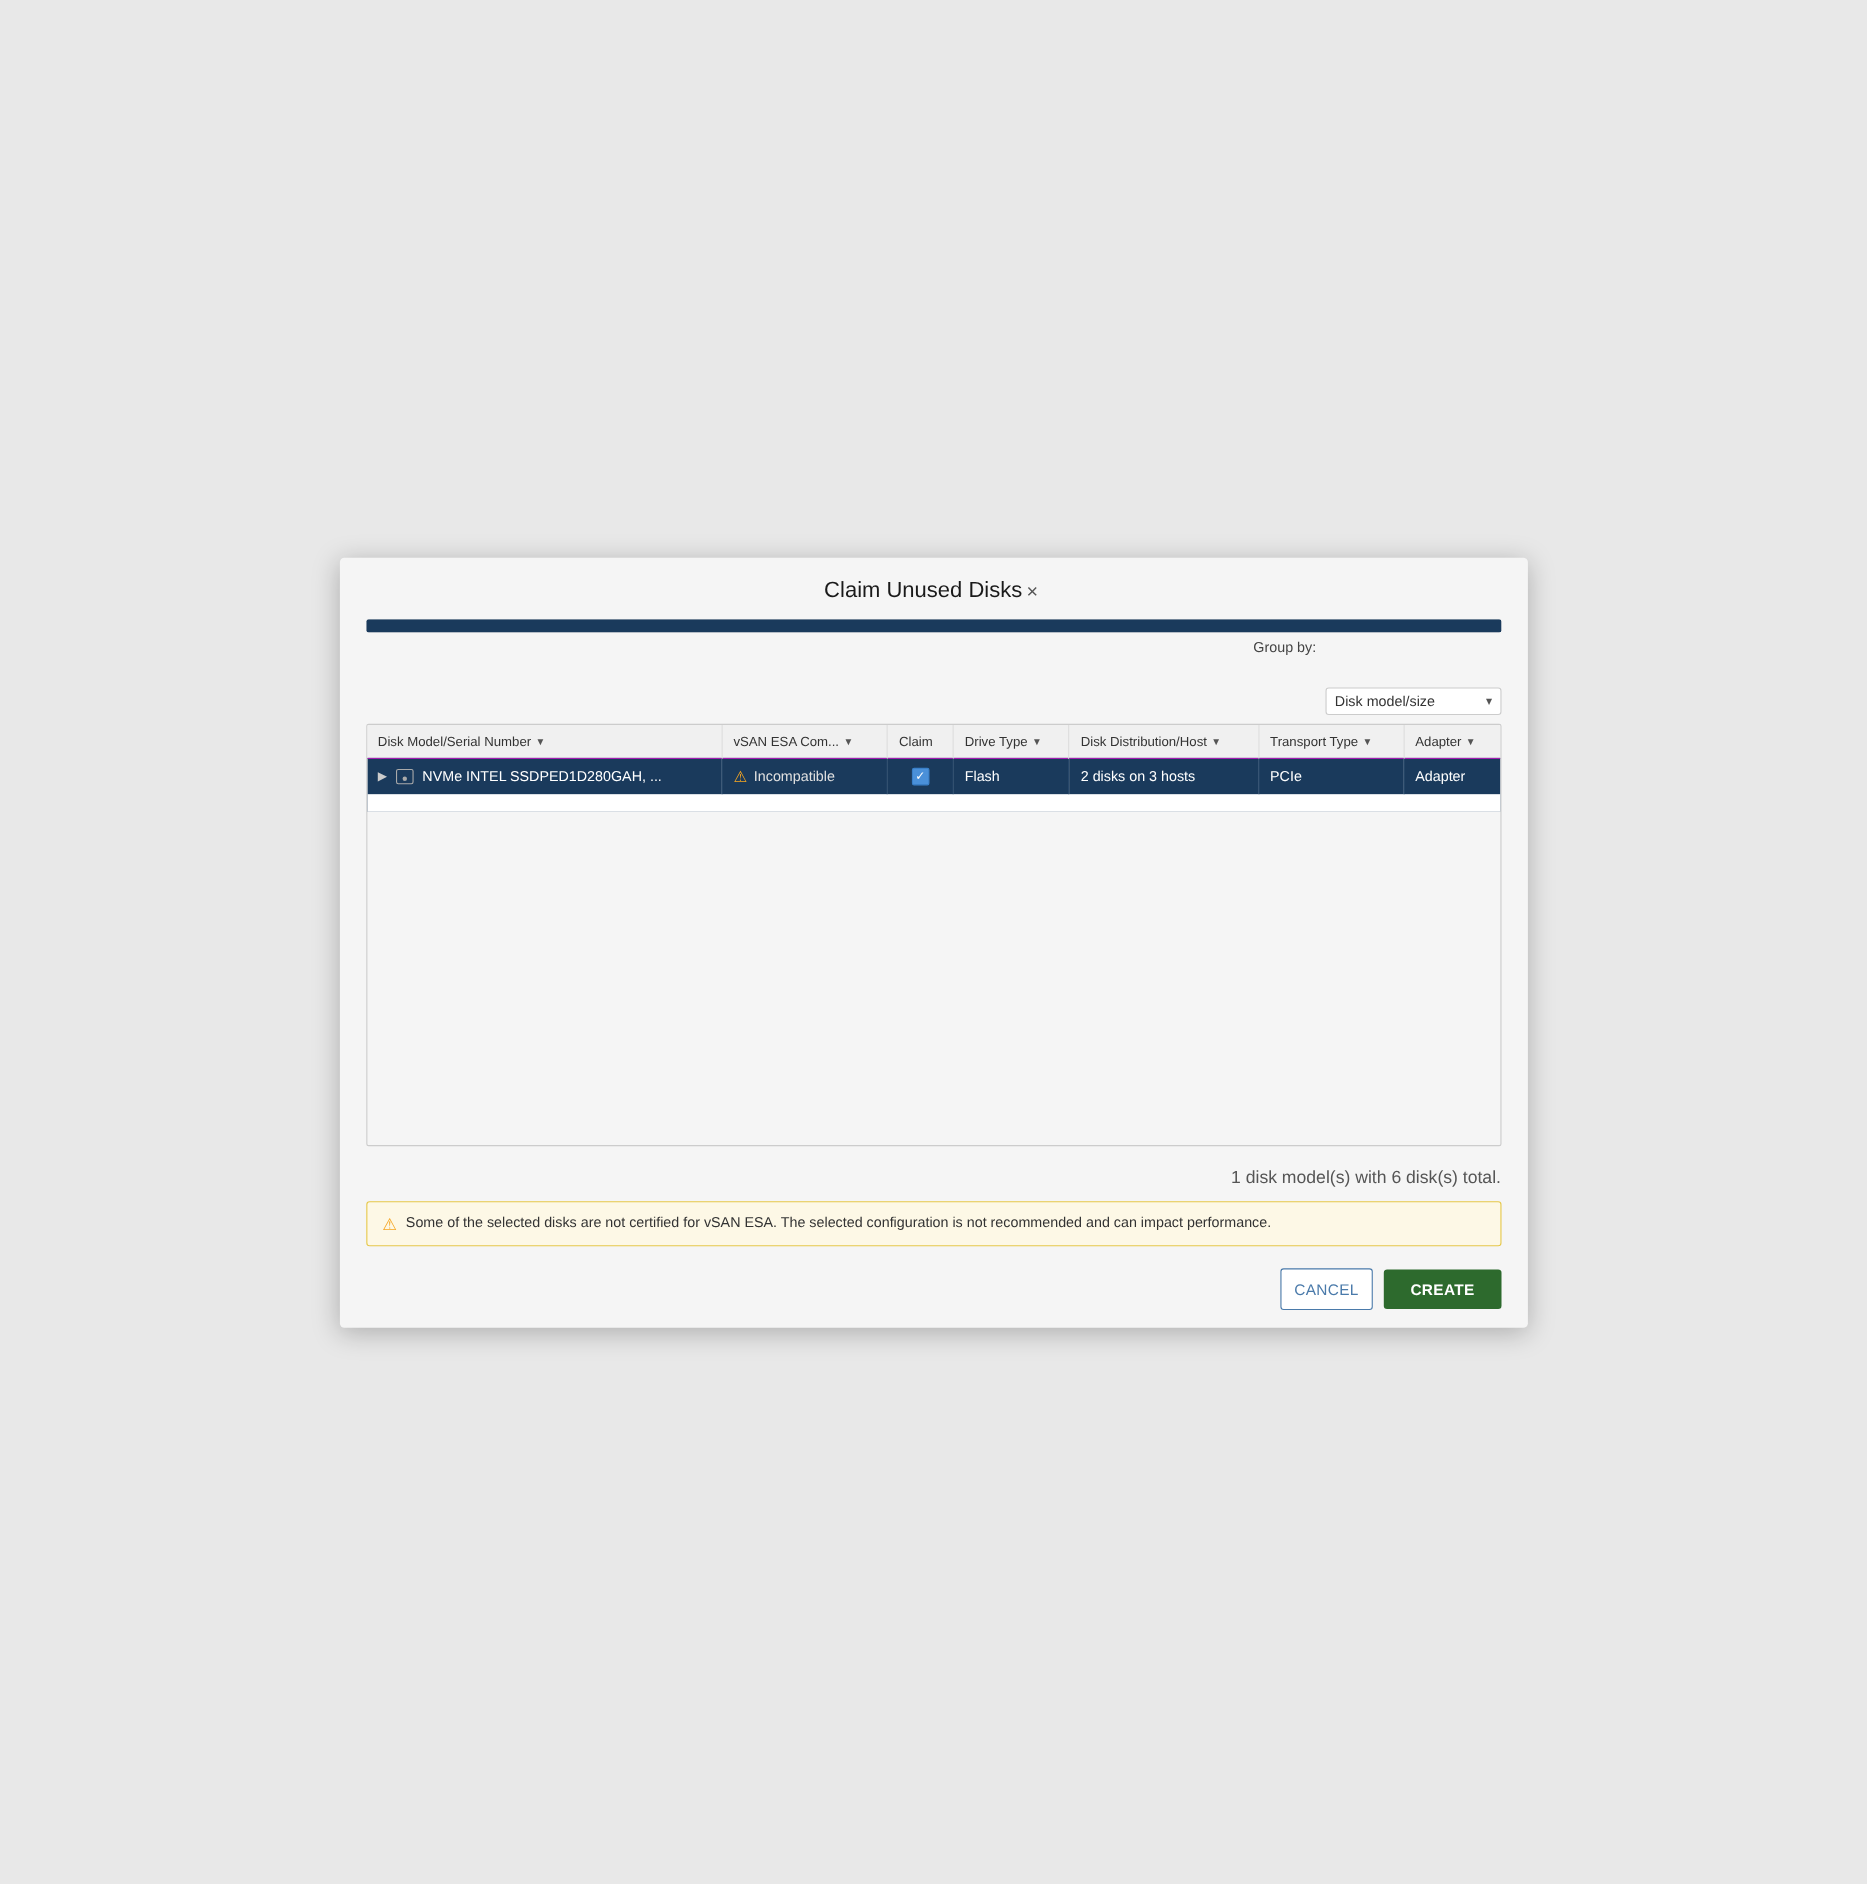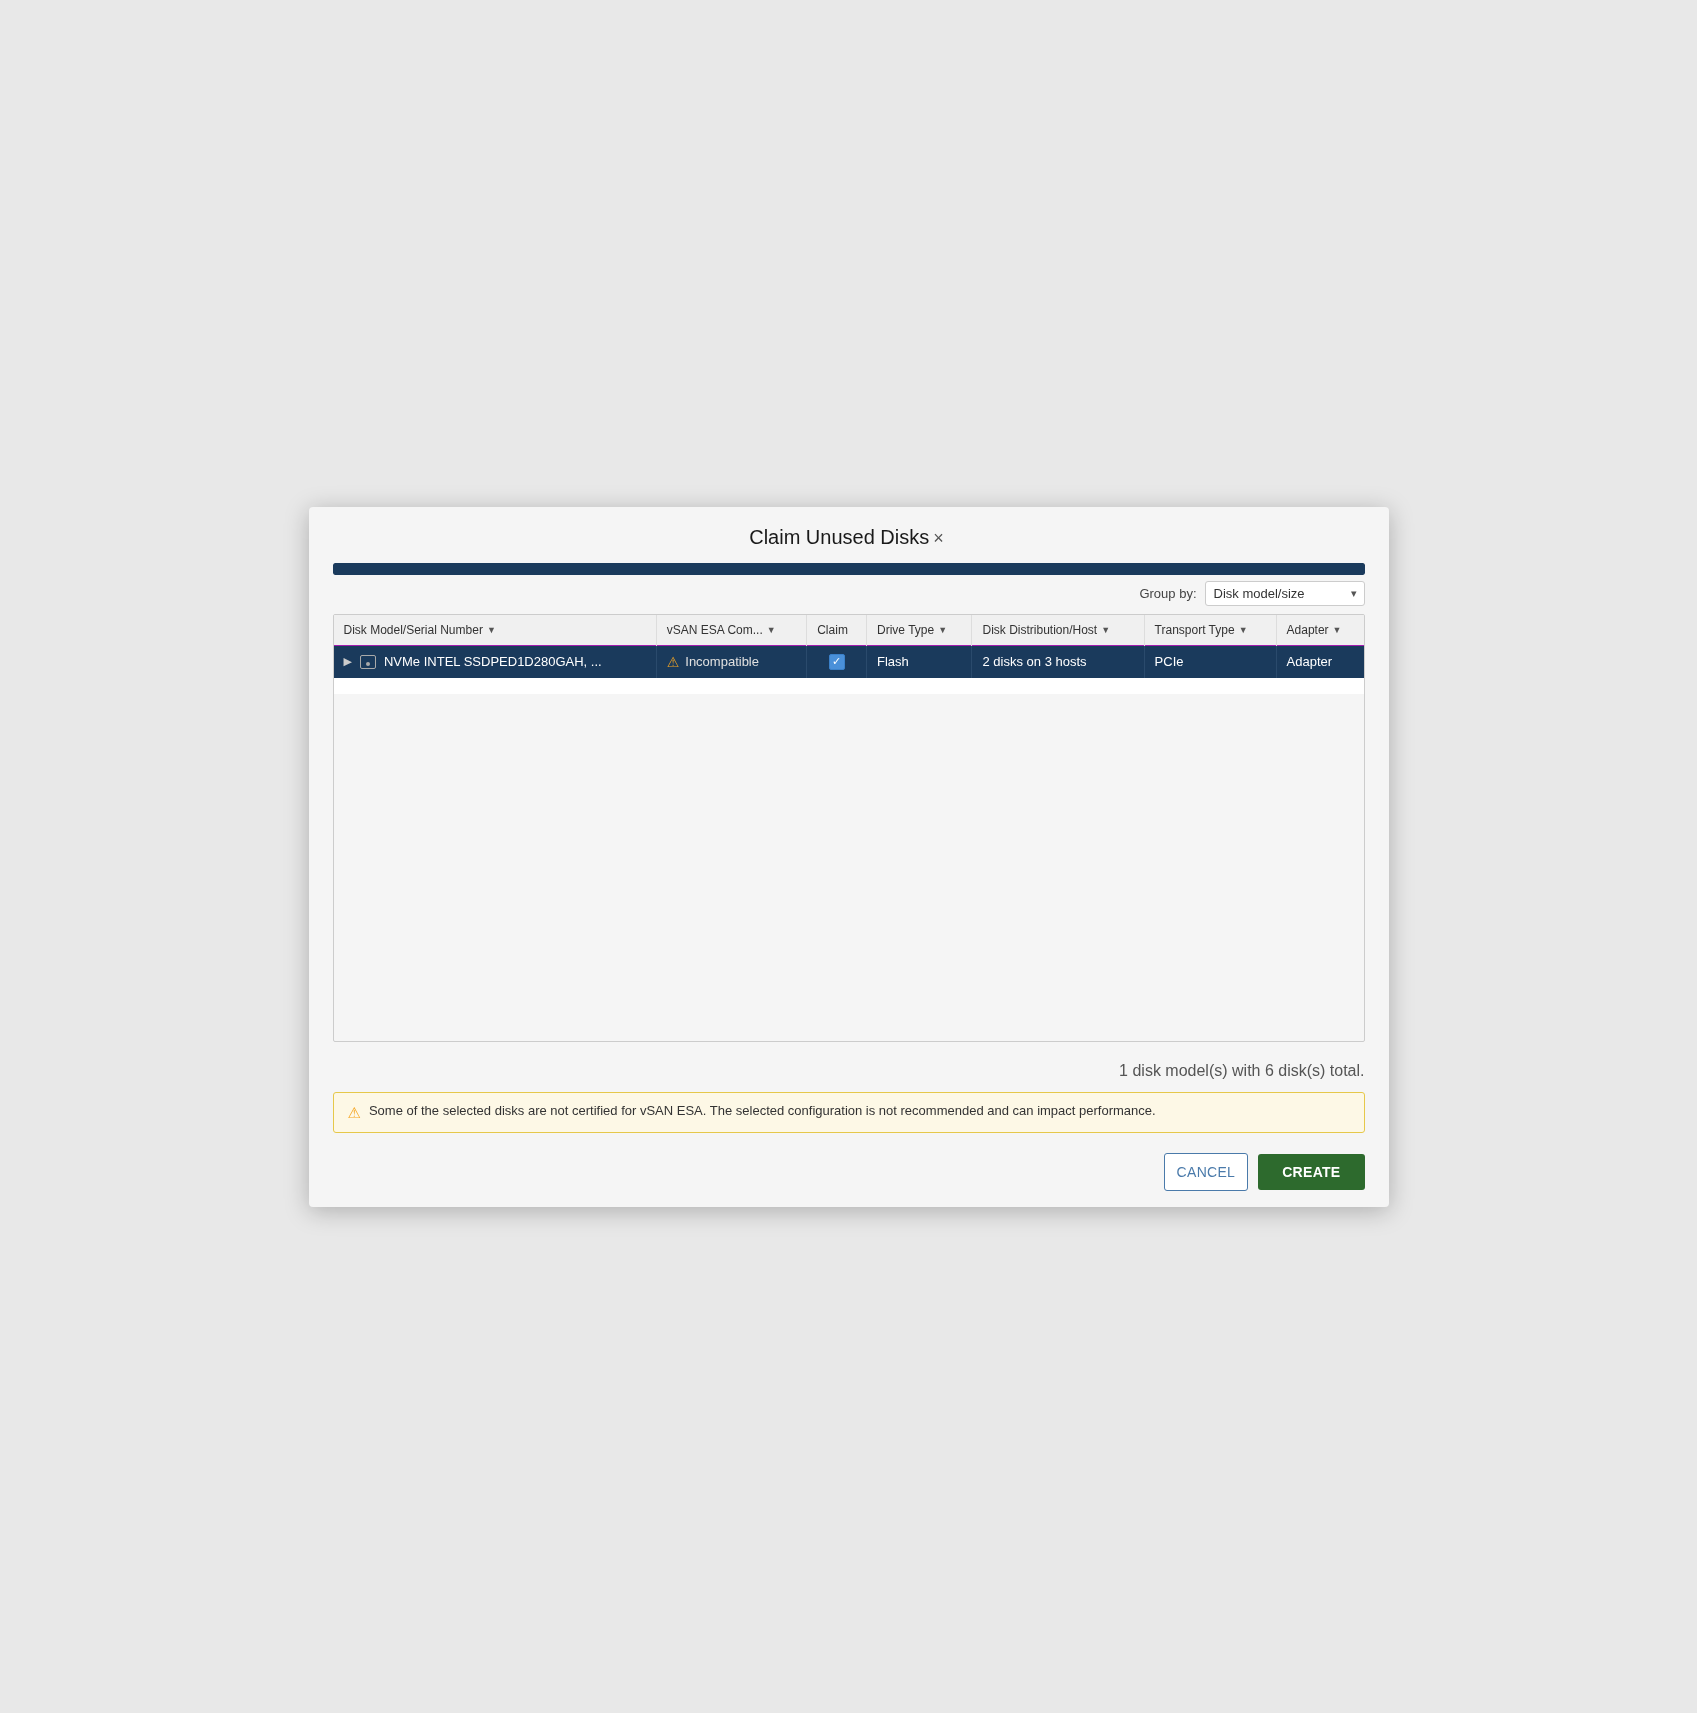--- a/index.html
+++ b/index.html
@@ -73,21 +73,20 @@
     .vsan-color-box {
       width: 12px;
       height: 12px;
       background: #1a3a5c;
       border-radius: 1px;
       flex-shrink: 0;
     }
     .group-by-row {
       display: flex;
       justify-content: flex-end;
-      align-items: center;
       padding: 6px 24px 8px 24px;
       gap: 8px;
       font-size: 13px;
       color: #444;
     }
     .group-by-select {
       border: 1px solid #ccc;
       border-radius: 3px;
       padding: 4px 24px 4px 8px;
       font-size: 13px;
@@ -95,20 +94,21 @@
       appearance: none;
       -webkit-appearance: none;
       cursor: pointer;
       min-width: 160px;
       color: #333;
       position: relative;
     }
     .select-wrapper {
       position: relative;
       display: inline-block;
+      margin-top: 44px;
     }
     .select-wrapper::after {
       content: '▾';
       position: absolute;
       right: 8px;
       top: 50%;
       transform: translateY(-50%);
       pointer-events: none;
       font-size: 11px;
       color: #555;

